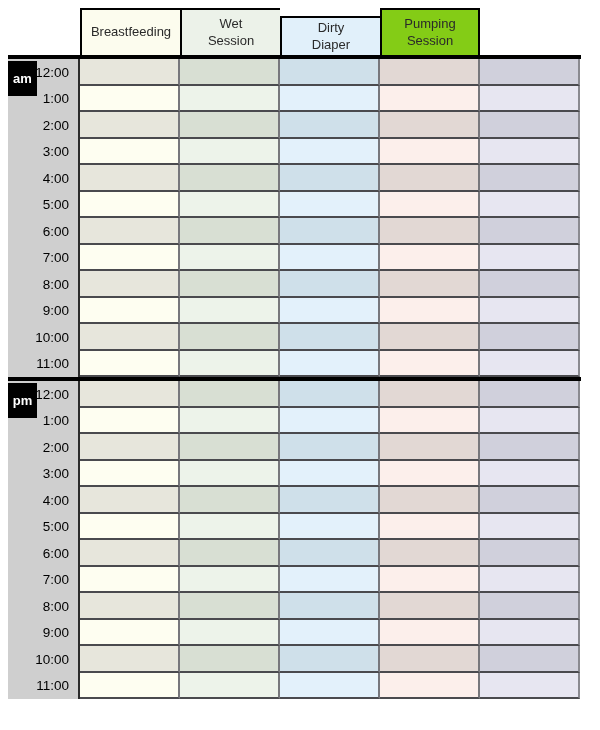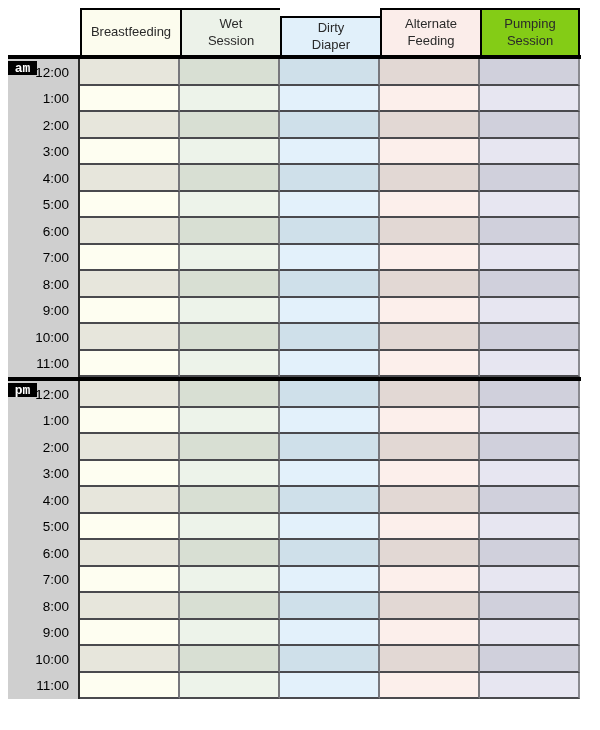--- a/index.html
+++ b/index.html
@@ -75,50 +75,45 @@
   }
   .cell:last-child { border-right: 2px solid #8a8a90; }
   .section.am .row:last-child .cell { border-bottom: none; }
   .section.pm .row:last-child .cell { border-bottom: 2px solid #8a8a90; }
   
   .badge {
     position: absolute;
     left: 0;
     top: 2px;
     width: 29px;
-    height: 14px;
+    height: 35px;
     display: flex;
     align-items: center;
     justify-content: center;
     font-weight: bold;
     font-size: 13px;
-    font-family: Liberation Mono, monospace;
   }
 </style>
 </head>
 <body>
 
 <div class="page">
   <div class="log-table">
     <div class="header-row" id="header-row">
         <div class="hcell" style="background: rgb(252, 252, 238);">
           <span class="hlabel">Breastfeeding</span>
         </div>
         <div class="hcell" style="background: rgb(236, 242, 233);">
           <span class="hlabel">Wet
 Session</span>
         </div>
         <div class="hcell" style="background: rgb(225, 240, 250); margin-top: 8px;">
           <span class="hlabel">Dirty
 Diaper</span>
         </div>
-        <div class="hcell" style="background: rgb(251, 237, 234);">
-          <span class="hlabel">Alternate
-Feeding</span>
-        </div>
         <div class="hcell" style="background: #84cc16;">
           <span class="hlabel">Pumping
 Session</span>
         </div>
       </div>
     <div class="thick-divider"></div>
     <div id="sections">
         <div class="section am">
           <div class="row">
             <div class="time-cell" style="background: rgb(207, 207, 207);">12:00</div>

